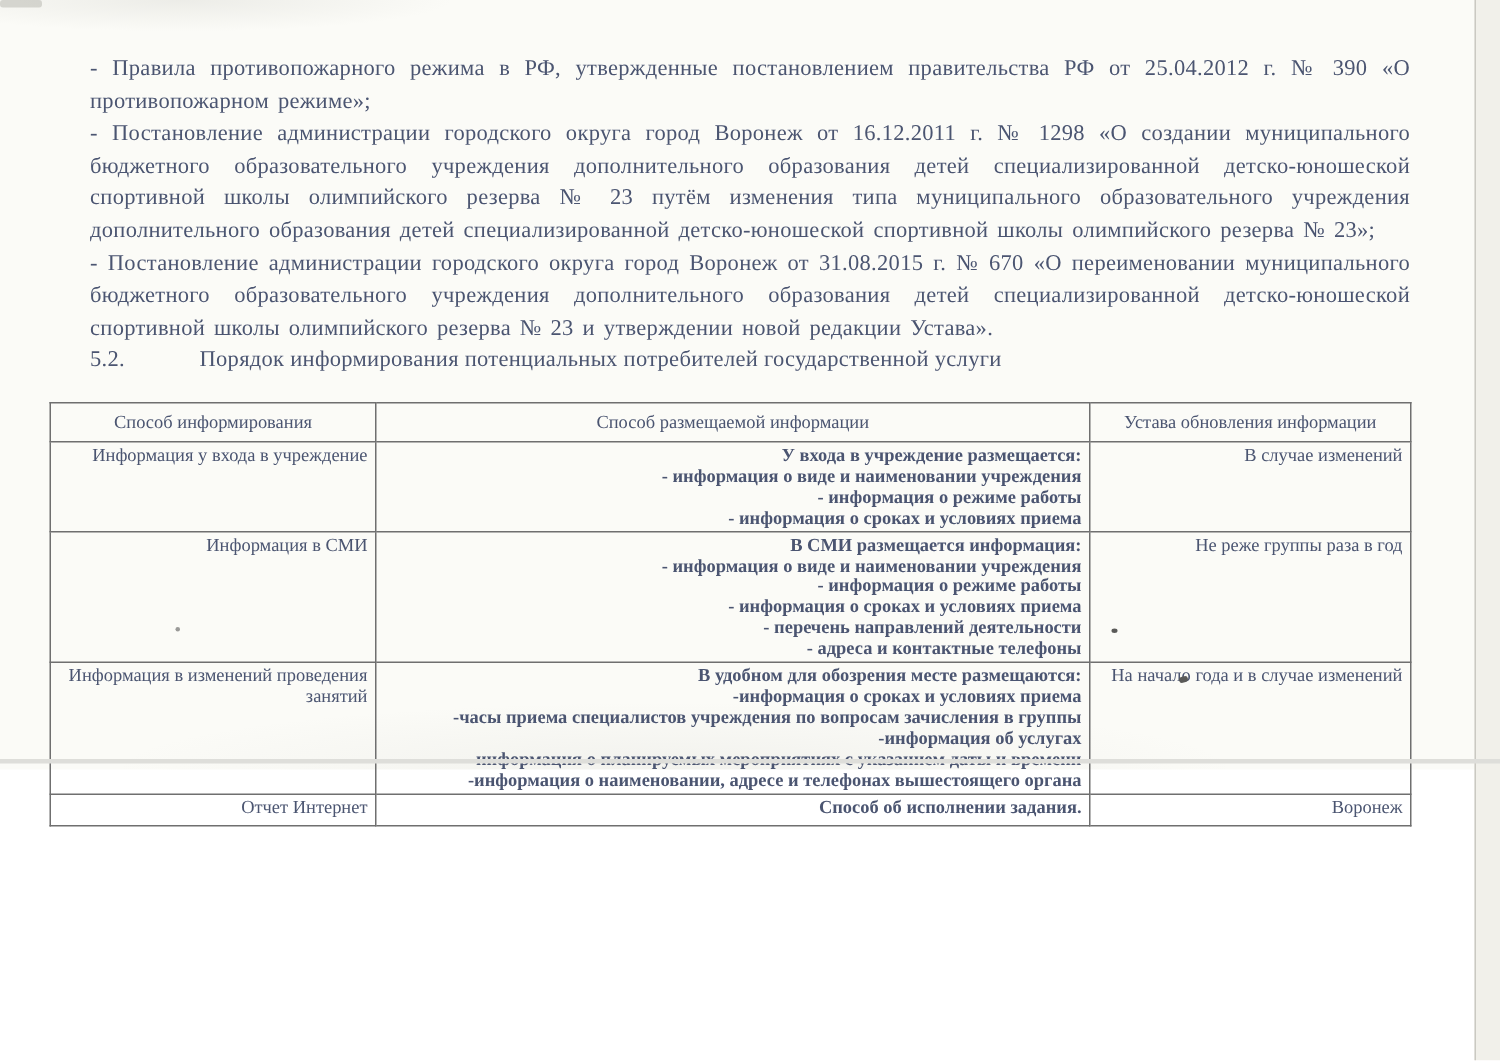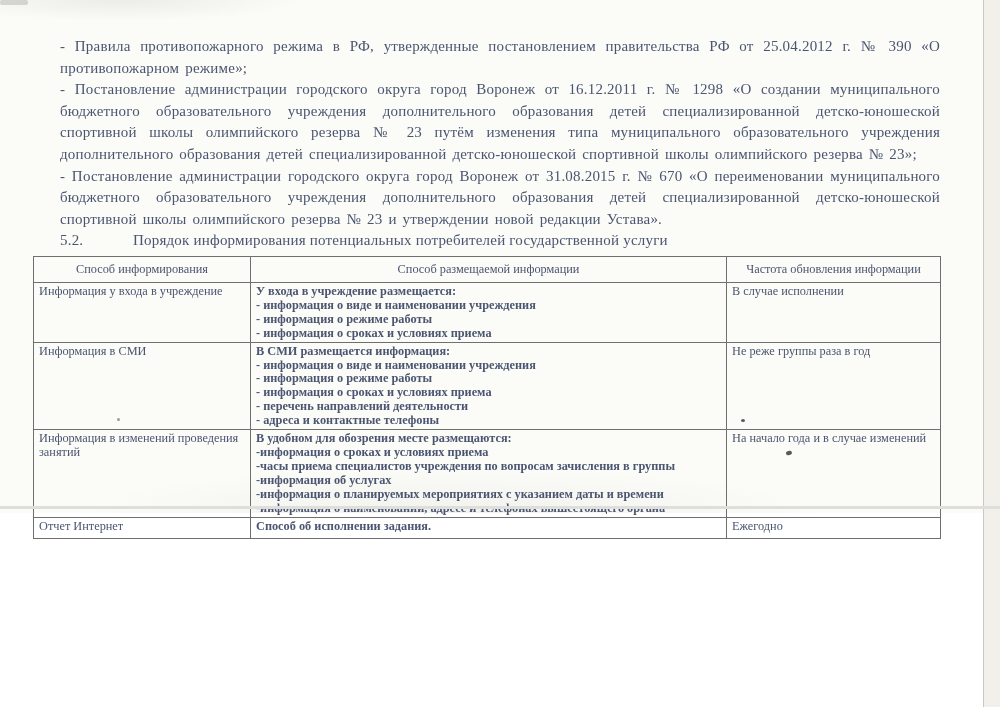--- a/index.html
+++ b/index.html
@@ -37,36 +37,36 @@
   .section-heading{
     margin-left:27px;
     font-size:15px;
     line-height:21.6px;
     letter-spacing:.2px;
     white-space:nowrap;
   }
   .sec-num{display:inline-block;width:73px;}
   .info-table{
     position:absolute;
-    left:33px; top:256px;
+    left:33px; top:268px;
     width:907px;
     border-collapse:collapse;
     table-layout:fixed;
     font-size:12.3px;
     line-height:13.9px;
     color:var(--ink);
   }
   .info-table col.c1{width:217px;}
   .info-table col.c2{width:476px;}
   .info-table col.c3{width:214px;}
   .info-table th, .info-table td{
     border:1px solid var(--border);
     padding:2px 5px 1px 5px;
     vertical-align:top;
-    text-align:left;
+    text-align:right;
     overflow:hidden;
   }
   .info-table th{
     font-weight:normal;
     text-align:center;
     height:26px;
     vertical-align:middle;
     padding:2px 4px;
   }
   td.pre{white-space:pre-line;font-weight:bold;}
@@ -110,31 +110,31 @@
   <table class="info-table">
     <colgroup>
         <col class="c1">
         <col class="c2">
         <col class="c3">
       </colgroup>
     <thead>
       <tr>
         <th>Способ информирования</th>
         <th>Способ размещаемой информации</th>
-        <th>Частота обновления информации</th>
+        <th>Устава обновления информации</th>
       </tr>
     </thead>
     <tbody>
       <tr class="r1">
         <td>Информация у входа в учреждение</td>
         <td class="pre">У входа в учреждение размещается:
 - информация о виде и наименовании учреждения
 - информация о режиме работы
 - информация о сроках и условиях приема</td>
-        <td>В случае исполнении</td>
+        <td>В случае изменений</td>
       </tr>
       <tr class="r2">
         <td>Информация в СМИ</td>
         <td class="pre">В СМИ  размещается информация:
 - информация о виде и наименовании учреждения
 - информация о режиме работы
 - информация о сроках и условиях приема
 - перечень направлений деятельности
 - адреса и контактные телефоны</td>
         <td>Не реже группы раза в год</td>
@@ -145,21 +145,21 @@
 -информация о сроках и условиях приема
 -часы приема специалистов учреждения по вопросам зачисления в группы
 -информация об услугах
 -информация о планируемых мероприятиях с указанием даты и времени
 -информация о наименовании, адресе и телефонах вышестоящего органа</td>
         <td>На начало года и  в случае изменений</td>
       </tr>
       <tr class="r4">
         <td>Отчет Интернет</td>
         <td class="pre">Способ об исполнении задания.</td>
-        <td>Ежегодно</td>
+        <td>Воронеж</td>
       </tr>
     </tbody>
   </table>
 
   <div class="corner-smudge"></div>
   <div class="speck s1"></div>
   <div class="speck s2"></div>
   <div class="speck s3"></div>
   <div class="edge-right"></div>
   <div class="edge-bottom"></div>

